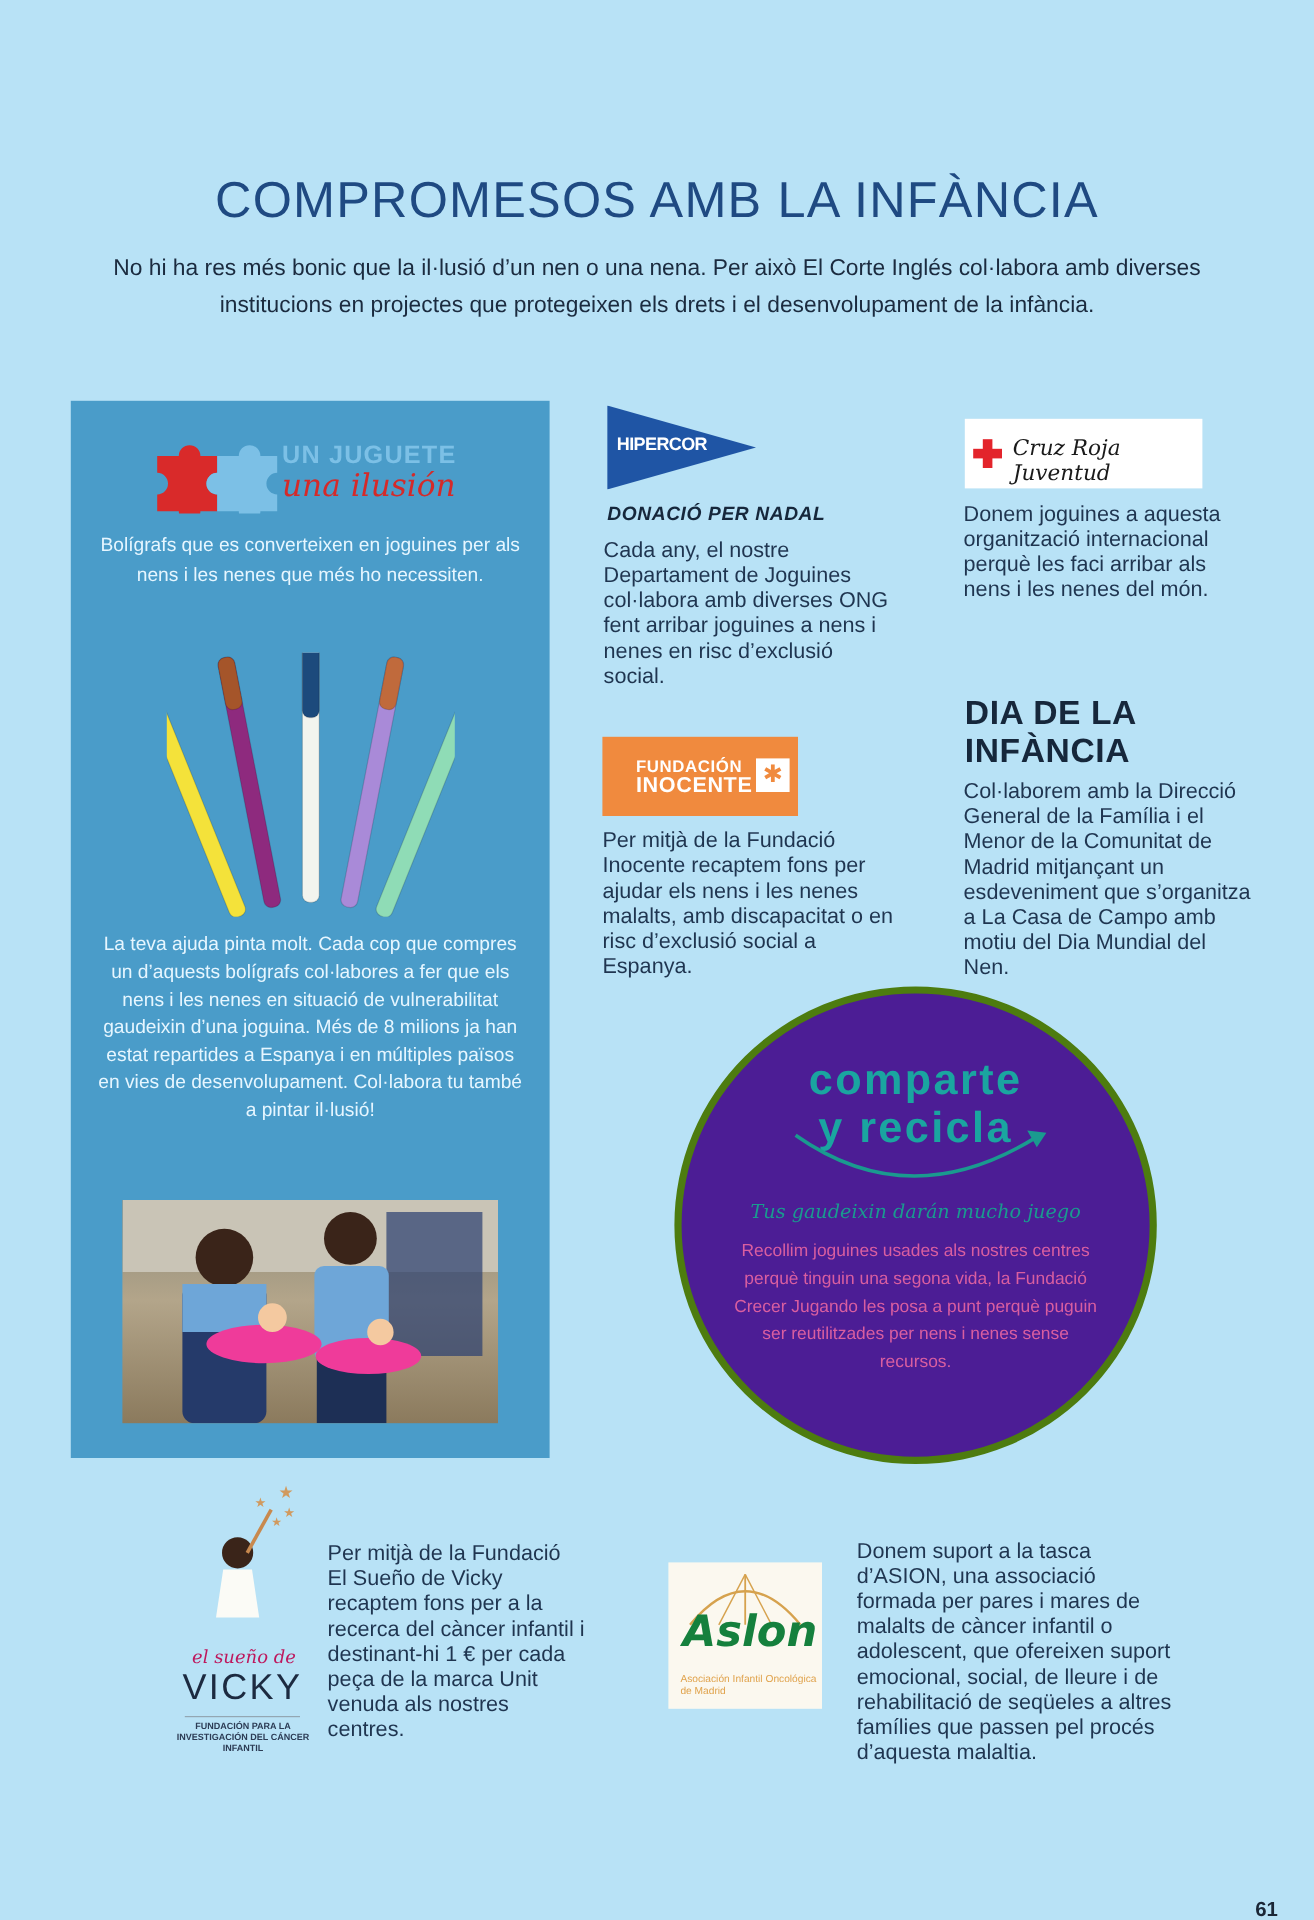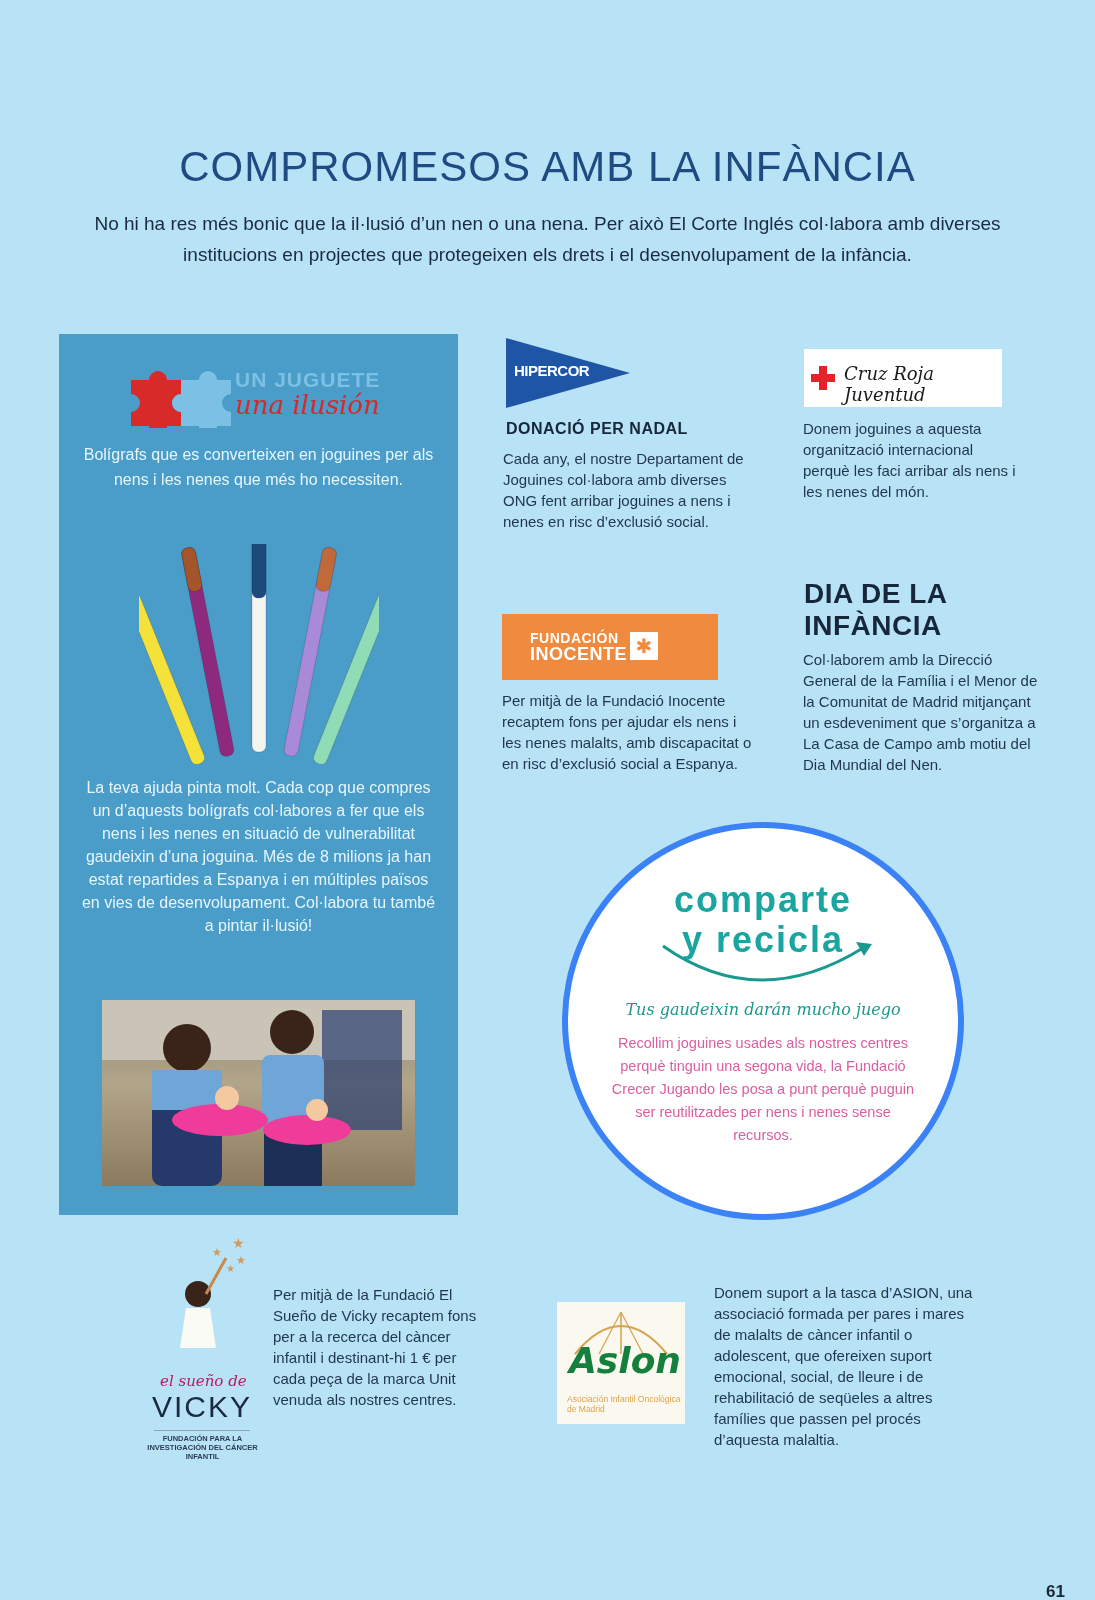--- a/index.html
+++ b/index.html
@@ -49,60 +49,60 @@
       left: 20px; width: 359px; top: 442px;
       text-align: center; font-size: 16px; line-height: 23px; color: #e6f6ff;
     }
     .photo {
       left: 43px; top: 666px; width: 313px; height: 186px;
       background: linear-gradient(180deg, #8a8878 0%, #b3a58a 45%, #8b7a5d 100%);
       overflow: hidden;
     }
 
     
-    .card-text { font-size: 15px; line-height: 21px; color: #1f3550; }
+    .card-text { font-size: 18px; line-height: 21px; color: #1f3550; }
     .card-heading {
-      font-size: 16px; font-weight: bold; letter-spacing: 0.5px; color: #16273b;
+      font-size: 16px; font-weight: bold; letter-spacing: 0.5px; color: #16273b; font-style: italic;
     }
     .big-heading {
       font-size: 28px; font-weight: bold; line-height: 32px; color: #16273b;
       letter-spacing: 0.5px;
     }
 
     .hipercor { left: 506px; top: 338px; width: 124px; height: 70px; }
     .hipercor-label {
       left: 514px; top: 362px; font-size: 15px; font-weight: bold; color: #fff;
       letter-spacing: -0.5px;
     }
     .cruzroja {
       left: 804px; top: 349px; width: 198px; height: 58px; background: #fff;
     }
     .cruz-text {
       left: 40px; top: 14px; font-family: "DejaVu Serif", serif;
       font-style: italic; font-size: 18px; color: #1a1a1a;
     }
     .inocente {
-      left: 502px; top: 614px; width: 216px; height: 66px; background: #f08a3e;
+      left: 502px; top: 614px; width: 163px; height: 66px; background: #f08a3e;
     }
     .inocente-text {
       left: 28px; top: 16px; color: #fff; font-weight: bold;
       font-size: 14px; line-height: 16px; letter-spacing: 0.5px;
     }
     .inocente-text .l2 { font-size: 18px; }
     .inocente-icon {
       left: 128px; top: 18px; width: 28px; height: 28px; background: #fff;
       color: #f08a3e; font-size: 20px; text-align: center; line-height: 28px;
       font-weight: bold;
     }
 
     
     .circle {
       left: 562px; top: 822px; width: 402px; height: 398px;
-      border-radius: 50%; border: 6px solid #3b82f6;
-      background: #ffffff;
+      border-radius: 50%; border: 6px solid #4d7c0f;
+      background: #4c1d95;
     }
     .circle-title {
       left: 0; width: 390px; top: 52px; text-align: center;
       color: #1aa5a0; font-weight: bold; font-size: 36px; line-height: 40px;
       letter-spacing: 2px;
     }
     .circle-arc { left: 90px; top: 110px; width: 230px; height: 60px; }
     .circle-sub {
       left: 0; width: 390px; top: 172px; text-align: center;
       color: #1a9a8f; font-size: 16px; font-style: italic;

